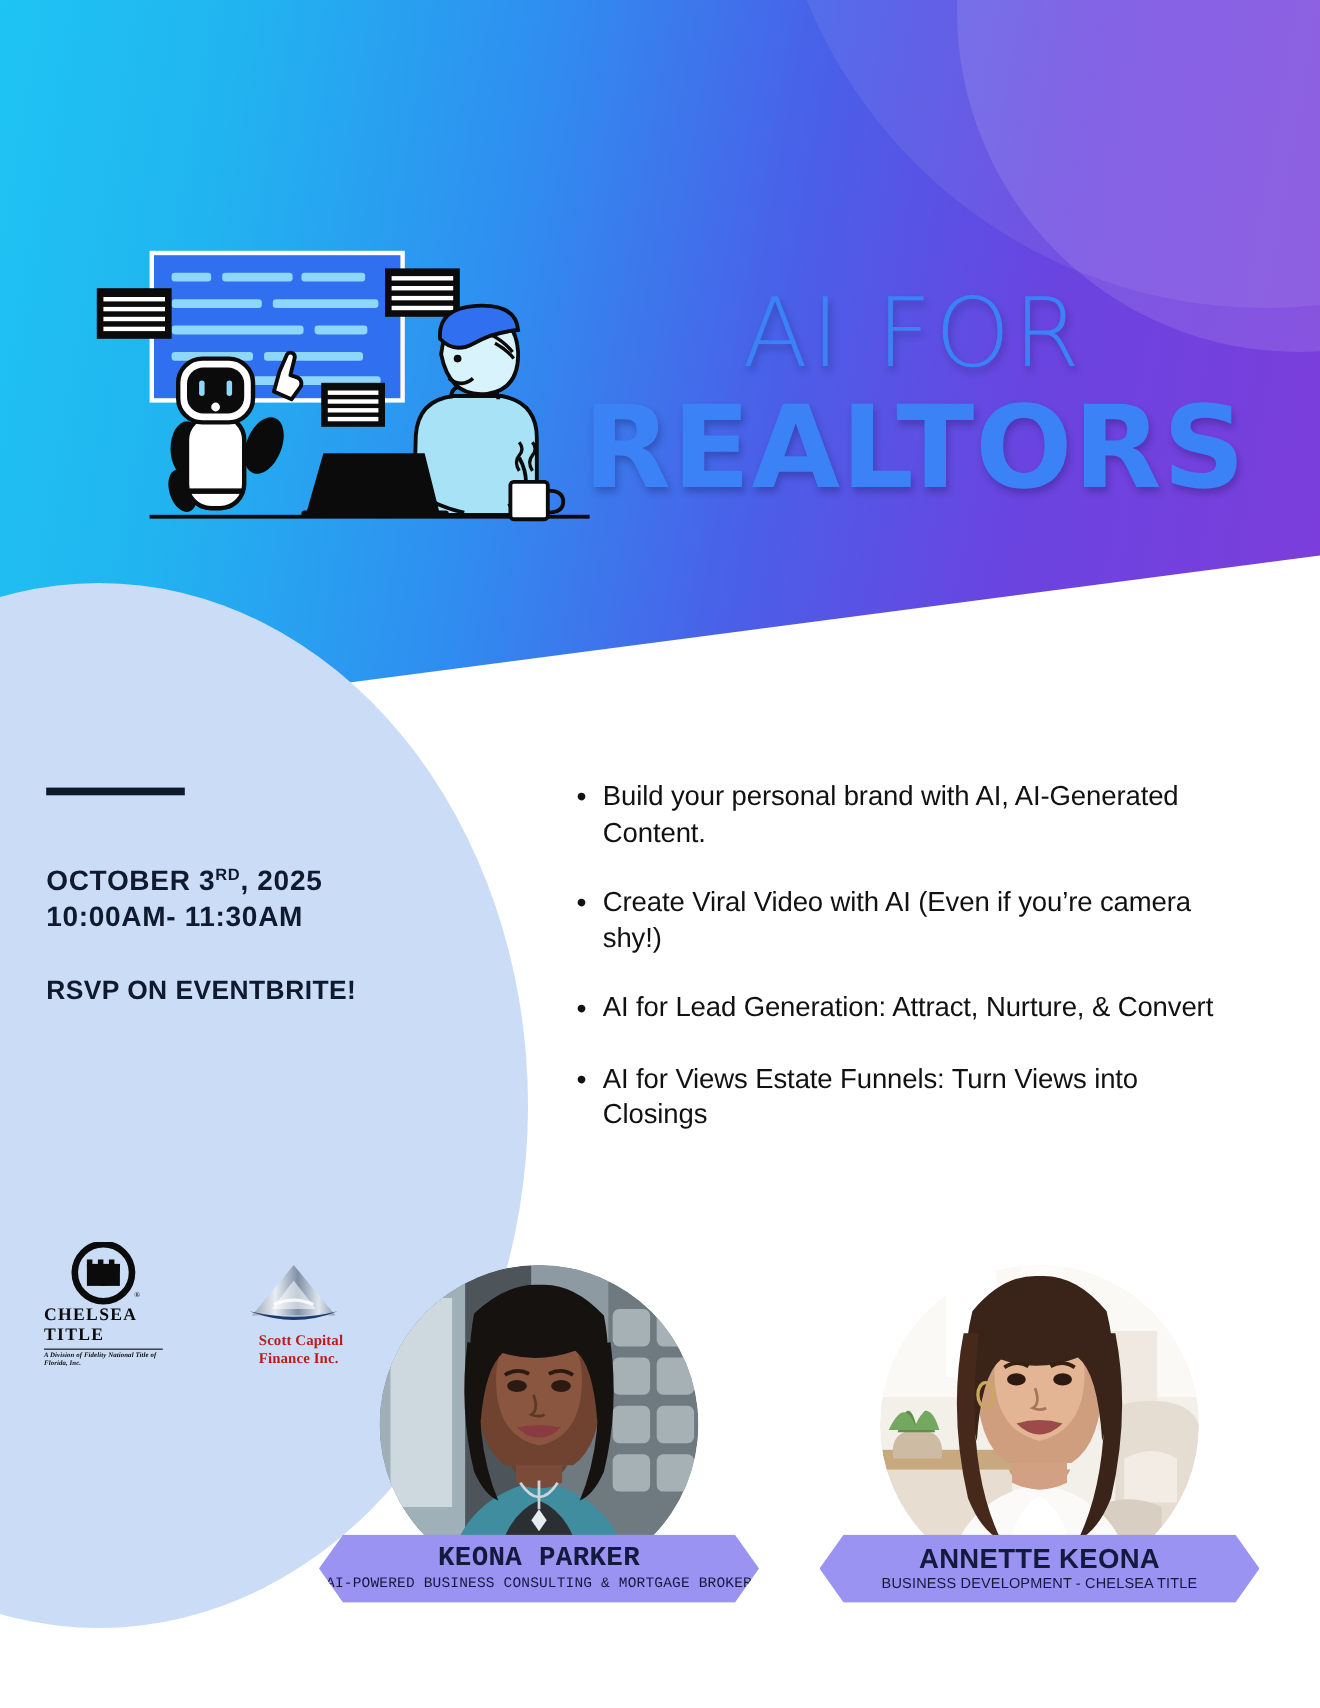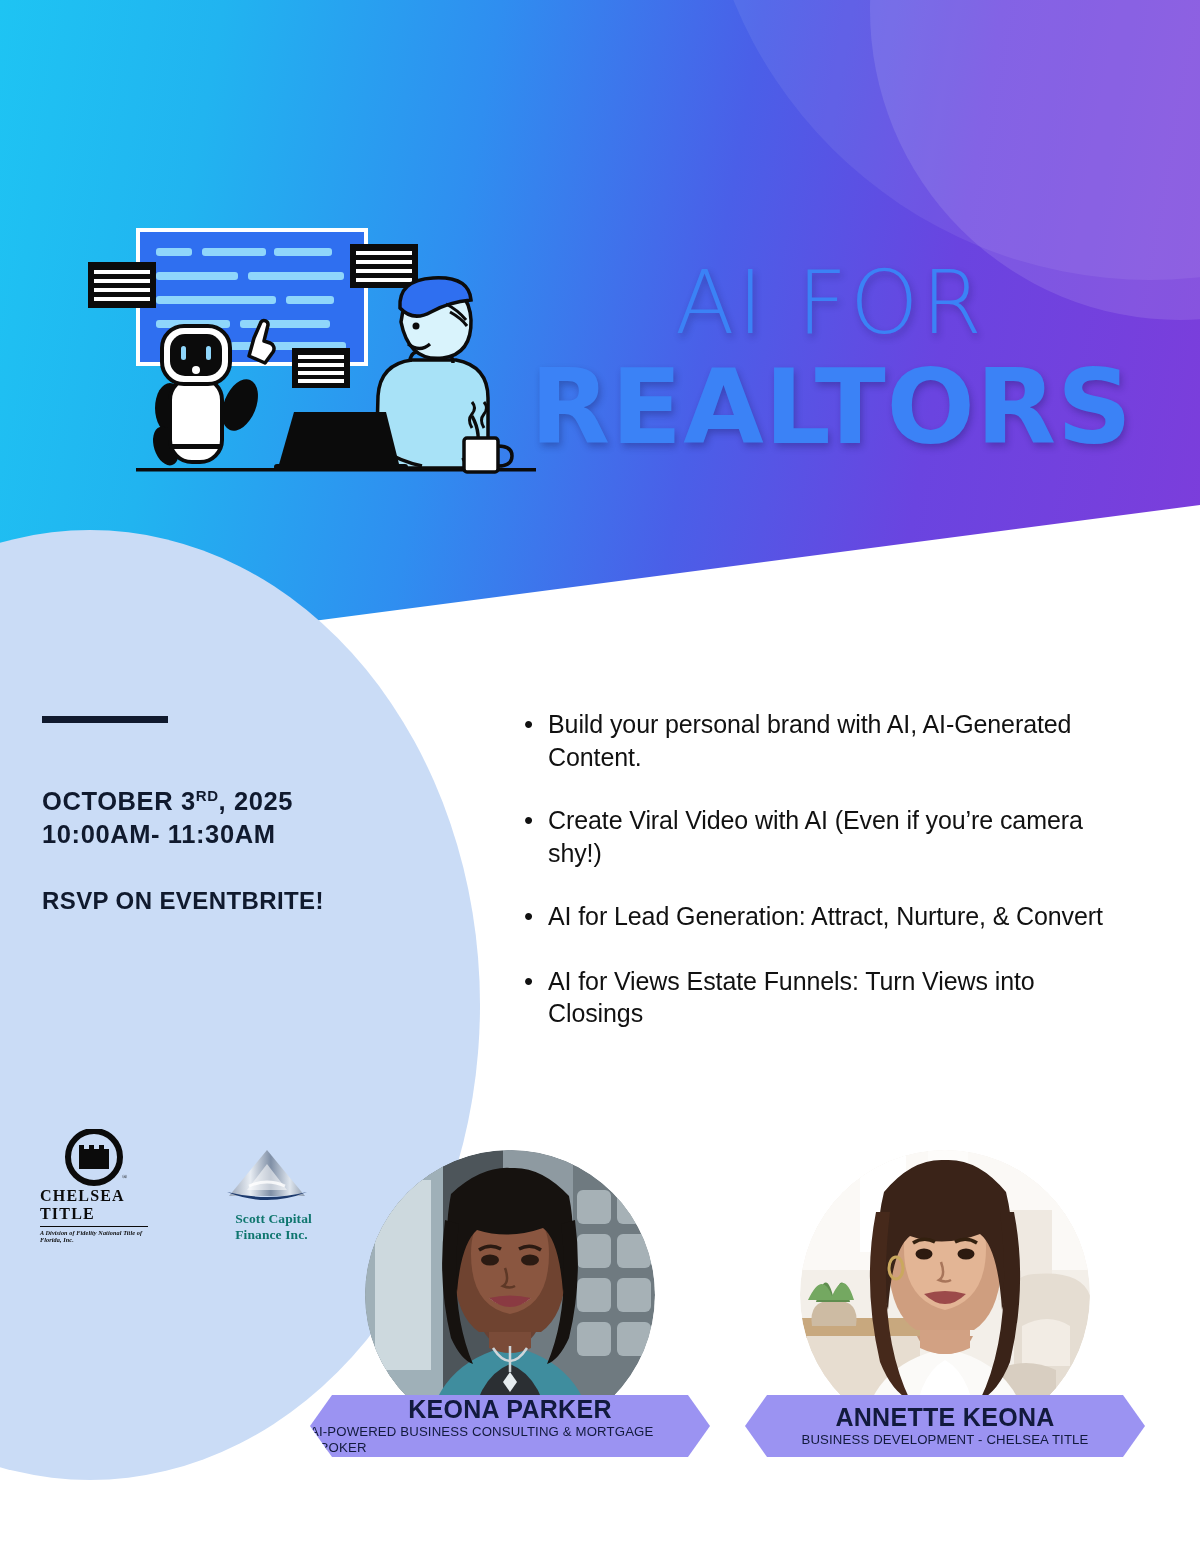--- a/index.html
+++ b/index.html
@@ -60,32 +60,32 @@
 
   
   #sponsors{ position:absolute; left:40px; top:1128px; width:300px; height:115px; z-index:4;
              display:flex; align-items:flex-end; gap:46px; }
   .sponsor{ display:flex; flex-direction:column; align-items:center; }
   #chelsea-title-name{ font-family:"Liberation Serif",serif; font-size:16px; font-weight:bold;
         letter-spacing:1.2px; color:#0b0b0b; border-bottom:1.5px solid #0b0b0b; padding-bottom:3px; }
   #chelsea-title-tagline{ font-family:"Liberation Serif",serif; font-size:6.2px; font-style:italic;
         font-weight:bold; color:#0b0b0b; margin-top:2px; letter-spacing:.1px; }
   #scott-capital-name{ font-family:"Liberation Serif",serif; font-size:13.5px; font-weight:bold;
-        color:#0f766e; letter-spacing:.1px; margin-top:3px;margin-left:41px; }
+        color:#b91c1c; letter-spacing:.1px; margin-top:3px;margin-left:41px; }
 
   
   #bullets{ position:absolute; left:520px; top:708px; width:600px; z-index:4; }
   .bullet-item{ display:flex; margin-bottom:31px; color:#111111; }
   .bullet-dot{ flex:0 0 28px; font-size:26px; line-height:1.30; text-align:left; padding-left:4px; }
   .bullet-text{ font-size:25px; line-height:1.30; letter-spacing:-.1px; }
 
   
   #speakers{ position:absolute; left:0; top:1150px; width:1200px; height:403px; z-index:5; }
   .speaker{ position:absolute; width:290px; }
-  #speaker-keona{ left:365px; top:0; }
+  #speaker-keona{ left:345px; top:0;font-family:Liberation Mono, monospace; }
   #speaker-annette{ left:800px; top:0; }
   .photo-circle{ width:290px; height:290px; border-radius:50%; overflow:hidden; position:relative; }
   .name-banner{
     position:absolute; top:245px; left:-55px; width:400px; height:62px;
     background:#9b93f2; color:#121a3d;
     -webkit-clip-path: polygon(22px 0, 378px 0, 400px 31px, 378px 62px, 22px 62px, 0 31px);
     clip-path: polygon(22px 0, 378px 0, 400px 31px, 378px 62px, 22px 62px, 0 31px);
     display:flex; flex-direction:column; align-items:center; justify-content:center;
   }
   .speaker-name{ font-size:25px; font-weight:bold; letter-spacing:.3px; line-height:1.06; }

